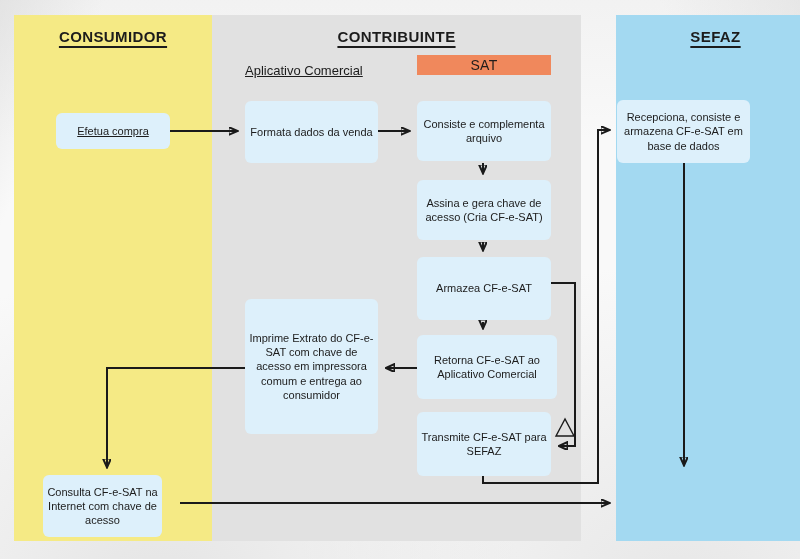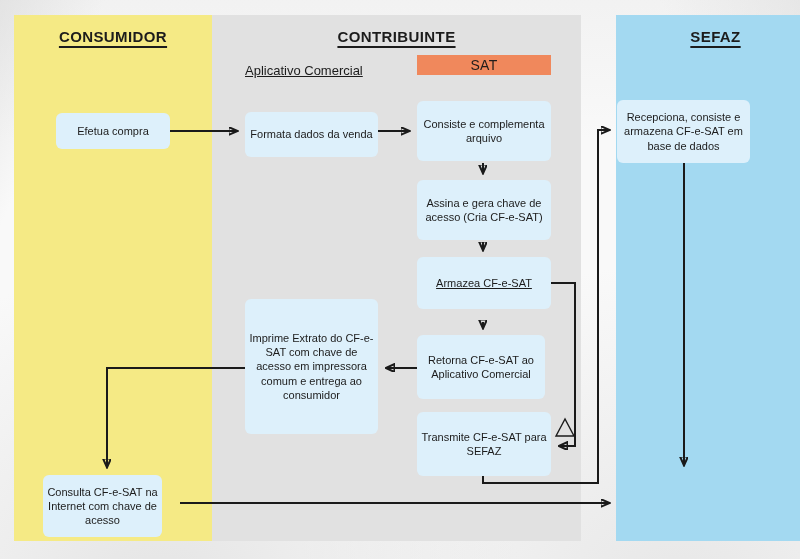--- a/index.html
+++ b/index.html
@@ -45,26 +45,26 @@
     position:absolute;left:403px;top:40px;width:134px;height:20px;
     background:var(--sat_bg);display:flex;align-items:center;justify-content:center;
     font-size:14px;color:#201d1b;letter-spacing:.3px;
   }
   .node{
     position:absolute;background:var(--node_bg);
     display:flex;align-items:center;justify-content:center;
     text-align:center;font-size:11px;line-height:1.28;
     color:var(--text_color);padding:3px 4px;border-radius:6px;
   }
-  .n-efetua     {left:42px; top:98px; width:114px;height:36px;}
-  .n-formata    {left:231px;top:97px; width:133px;height:45px;}
+  .n-efetua     {left:42px; top:98px; width:114px;height:36px;text-decoration:underline;}
+  .n-formata    {left:231px;top:86px; width:133px;height:62px;}
   .n-consiste   {left:403px;top:86px; width:134px;height:60px;}
   .n-assina     {left:403px;top:165px;width:134px;height:60px;}
-  .n-armazea    {left:403px;top:242px;width:134px;height:52px;text-decoration:underline;}
-  .n-retorna    {left:403px;top:320px;width:128px;height:64px;}
+  .n-armazea    {left:403px;top:242px;width:134px;height:63px;}
+  .n-retorna    {left:403px;top:320px;width:140px;height:64px;}
   .n-transmite  {left:403px;top:397px;width:134px;height:64px;}
   .n-imprime    {left:231px;top:284px;width:133px;height:135px;}
   .n-consulta   {left:29px; top:460px;width:119px;height:62px;}
   .n-recepciona {left:603px;top:85px; width:133px;height:63px;}
   .n-dispobiliza{left:603px;top:458px;width:134px;height:58px;}
   svg.flows{position:absolute;left:0;top:0;width:774px;height:526px;pointer-events:none;}
   svg.flows path{fill:none;stroke:var(--line_color);stroke-width:2;}
   svg.flows polygon.tri{fill:var(--contribuinte_bg);stroke:var(--line_color);stroke-width:1.4;}
 </style>
 </head>

